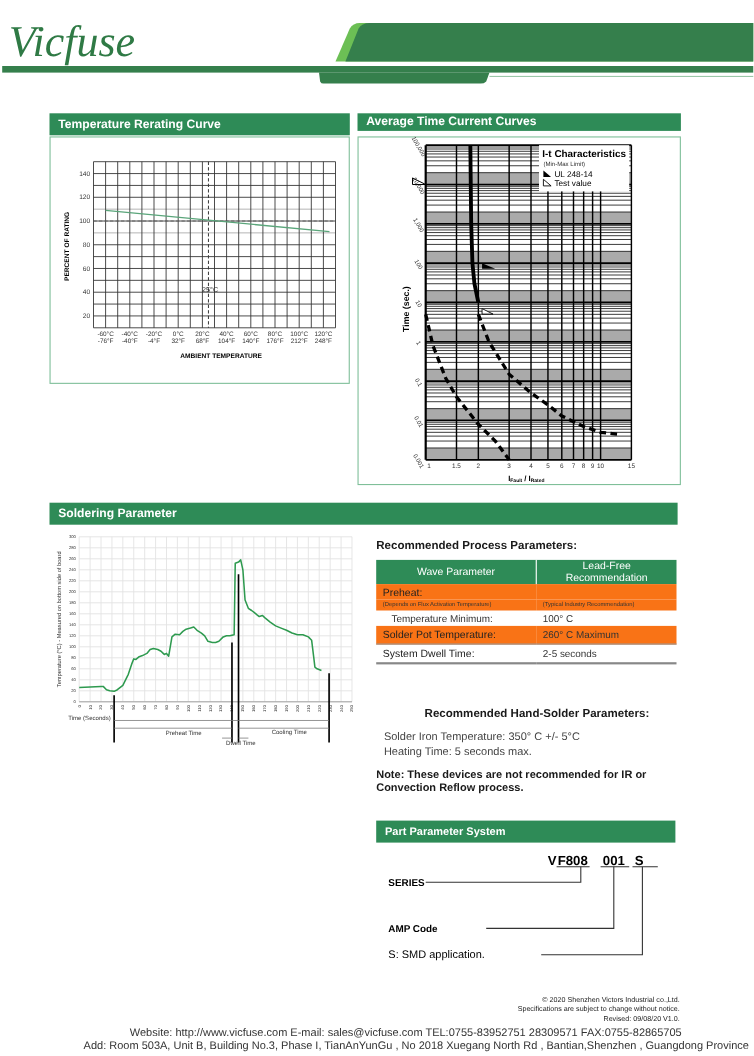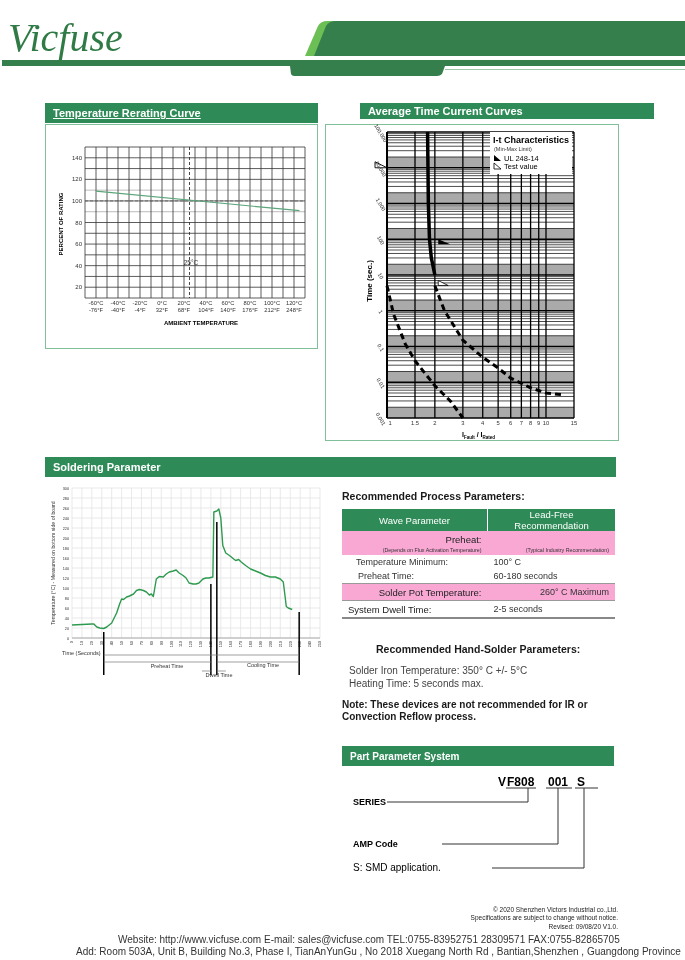--- a/index.html
+++ b/index.html
@@ -7,39 +7,39 @@
   .abs { position:absolute; }
   .logo { left:8px; top:14px; font-family:"Liberation Serif", serif; font-style:italic; font-size:40px; color:#2f7a45; letter-spacing:0px; }
   .sec-head { background:#2e8b57; color:#fff; font-weight:bold; font-size:11px; padding-left:8px; box-sizing:border-box; display:flex; align-items:center; }
   .panel-box { border:1.5px solid #7fbf99; box-sizing:border-box; }
   svg text { font-family:"Liberation Sans", sans-serif; }
   .h-sub { font-weight:bold; font-size:10.5px; }
   table.proc { border-collapse:collapse; font-size:9px; color:#333; }
   table.proc td, table.proc th { padding:0 6px; height:14px; }
   table.proc th { background:#2e8b57; color:#fff; font-weight:normal; font-size:9.5px; height:18px; text-align:center; }
   table.proc th + th { border-left:1px solid #fff; }
-  .shade { background:#f9a8d4;text-align:right; }
+  .shade { background:#f97316; }
   .hs-line { font-size:10px; color:#444; }
   .note { font-size:10px; font-weight:bold; }
   .footer-small { font-size:6.5px; color:#222; text-align:right; }
   .footer-line { font-size:10px; color:#333; white-space:nowrap; }
 </style>
 </head>
 <body>
 
 <div class="abs logo">Vicfuse</div>
 <svg class="abs" style="left:0;top:0" width="685" height="100">
   <path d="M305,56 L318,26 Q321,21 327,21 L685,21 L685,56 Z" fill="#6cbf55"></path>
   <path d="M314,56 L326,26 Q329,21 336,21 L685,21 L685,56 Z" fill="#357f4c"></path>
   <rect x="2" y="60" width="683" height="6" fill="#357f4c"></rect>
   <path d="M290,66 L445,66 L442,74 Q440,76 437,76 L294,76 Q292,76 291,74 Z" fill="#357f4c"></path>
   <rect x="445" y="69" width="240" height="1" fill="#9ac7a8"></rect>
 </svg>
 
-<div class="abs sec-head" style="left:45px;top:103px;width:273px;height:20px;text-decoration:underline;">Temperature Rerating Curve</div>
+<div class="abs sec-head" style="left:45px;top:103px;width:273px;height:20px;">Temperature Rerating Curve</div>
 <div class="abs panel-box" style="left:45px;top:124px;width:273px;height:225px;"></div>
 <svg id="trc" class="abs" style="left:45px;top:124px" width="273" height="225">
   <g id="trc-grid">
       <line x1="40" x2="260" y1="174" y2="174" stroke="#333" stroke-width="0.8"></line>
       <line x1="40" x2="260" y1="163.21428571428572" y2="163.21428571428572" stroke="#333" stroke-width="0.8"></line>
       <line x1="40" x2="260" y1="152.42857142857144" y2="152.42857142857144" stroke="#333" stroke-width="0.8"></line>
       <line x1="40" x2="260" y1="141.64285714285714" y2="141.64285714285714" stroke="#333" stroke-width="0.8"></line>
       <line x1="40" x2="260" y1="130.85714285714286" y2="130.85714285714286" stroke="#333" stroke-width="0.8"></line>
       <line x1="40" x2="260" y1="120.07142857142857" y2="120.07142857142857" stroke="#333" stroke-width="0.8"></line>
       <line x1="40" x2="260" y1="109.28571428571429" y2="109.28571428571429" stroke="#333" stroke-width="0.8"></line>
@@ -105,21 +105,21 @@
       <text x="227" y="181" font-size="5.8" text-anchor="middle" fill="#333">100°C</text>
       <text x="227" y="188" font-size="5.8" text-anchor="middle" fill="#333">212°F</text>
       <text x="249" y="181" font-size="5.8" text-anchor="middle" fill="#333">120°C</text>
       <text x="249" y="188" font-size="5.8" text-anchor="middle" fill="#333">248°F</text>
     </g>
   <text id="trc-ylabel" font-size="6" font-weight="bold" text-anchor="middle" transform="translate(18,100) rotate(-90)">PERCENT OF RATING</text>
   <text x="156" y="201" font-size="6" font-weight="bold" text-anchor="middle">AMBIENT TEMPERATURE</text>
   <text x="146" y="141" font-size="6.5" text-anchor="middle" fill="#333">25°C</text>
 </svg>
 
-<div class="abs sec-head" style="left:325px;top:103px;width:294px;height:16px;margin-left:35px;">Average Time Current Curves</div>
+<div class="abs sec-head" style="left:325px;top:103px;width:294px;height:16px;">Average Time Current Curves</div>
 <div class="abs panel-box" style="left:325px;top:124px;width:294px;height:317px;"></div>
 <svg id="tcc" class="abs" style="left:325px;top:124px" width="294" height="317">
   <g id="tcc-bands">
       <rect x="62" y="283.275" width="187" height="10.725000000000023" fill="#aaa"></rect>
       <rect x="62" y="247.525" width="187" height="10.724999999999994" fill="#aaa"></rect>
       <rect x="62" y="211.775" width="187" height="10.724999999999994" fill="#aaa"></rect>
       <rect x="62" y="176.025" width="187" height="10.724999999999994" fill="#aaa"></rect>
       <rect x="62" y="140.275" width="187" height="10.724999999999994" fill="#aaa"></rect>
       <rect x="62" y="104.525" width="187" height="10.724999999999994" fill="#aaa"></rect>
       <rect x="62" y="68.775" width="187" height="10.724999999999994" fill="#aaa"></rect>
@@ -384,36 +384,32 @@
     <td></td>
   </tr>
   <tr class="shade">
     <td style="font-size:5.3px;height:10px;">(Depends on Flux Activation Temperature)</td>
     <td style="font-size:5.3px;height:10px;">(Typical Industry Recommendation)</td>
   </tr>
   <tr>
     <td style="padding-left:14px">Temperature Minimum:</td>
     <td>100° C</td>
   </tr>
-  <tr style="border-bottom:1.5px solid #999;">
-    <td style="padding-left:16px">Preheat Time:</td>
-    <td>60-180 seconds</td>
-  </tr>
   <tr class="shade" style="border-bottom:1.5px solid #999;">
     <td style="height:16px;color:#222;font-size:9.5px;">Solder Pot Temperature:</td>
     <td>260° C Maximum</td>
   </tr>
   <tr style="border-bottom:2px solid #888;">
     <td style="height:16px;color:#222;font-size:9.5px;">System Dwell Time:</td>
     <td>2-5 seconds</td>
   </tr>
 </tbody>
   </table>
 
-<div class="abs h-sub" style="left:340px;top:643px;padding-left:36px;">Recommended Hand-Solder Parameters:</div>
+<div class="abs h-sub" style="left:350px;top:643px;padding-left:36px;">Recommended Hand-Solder Parameters:</div>
 <div class="abs hs-line" style="left:349px;top:665px;">Solder Iron Temperature:  350° C +/- 5°C</div>
 <div class="abs hs-line" style="left:349px;top:678px;">Heating Time:  5 seconds max.</div>
 <div class="abs note" style="left:342px;top:699px;">Note: These devices are not recommended for IR or</div>
 <div class="abs note" style="left:342px;top:711px;">Convection Reflow process.</div>
 
 <div class="abs sec-head" style="left:342px;top:746px;width:272px;height:20px;font-size:10px;">Part Parameter System</div>
 <svg class="abs" style="left:342px;top:766px" width="280" height="110">
   <text x="156" y="20" font-size="12" font-weight="bold">V</text>
   <text x="165" y="20" font-size="12" font-weight="bold">F808</text>
   <text x="206" y="20" font-size="12" font-weight="bold">001</text>

